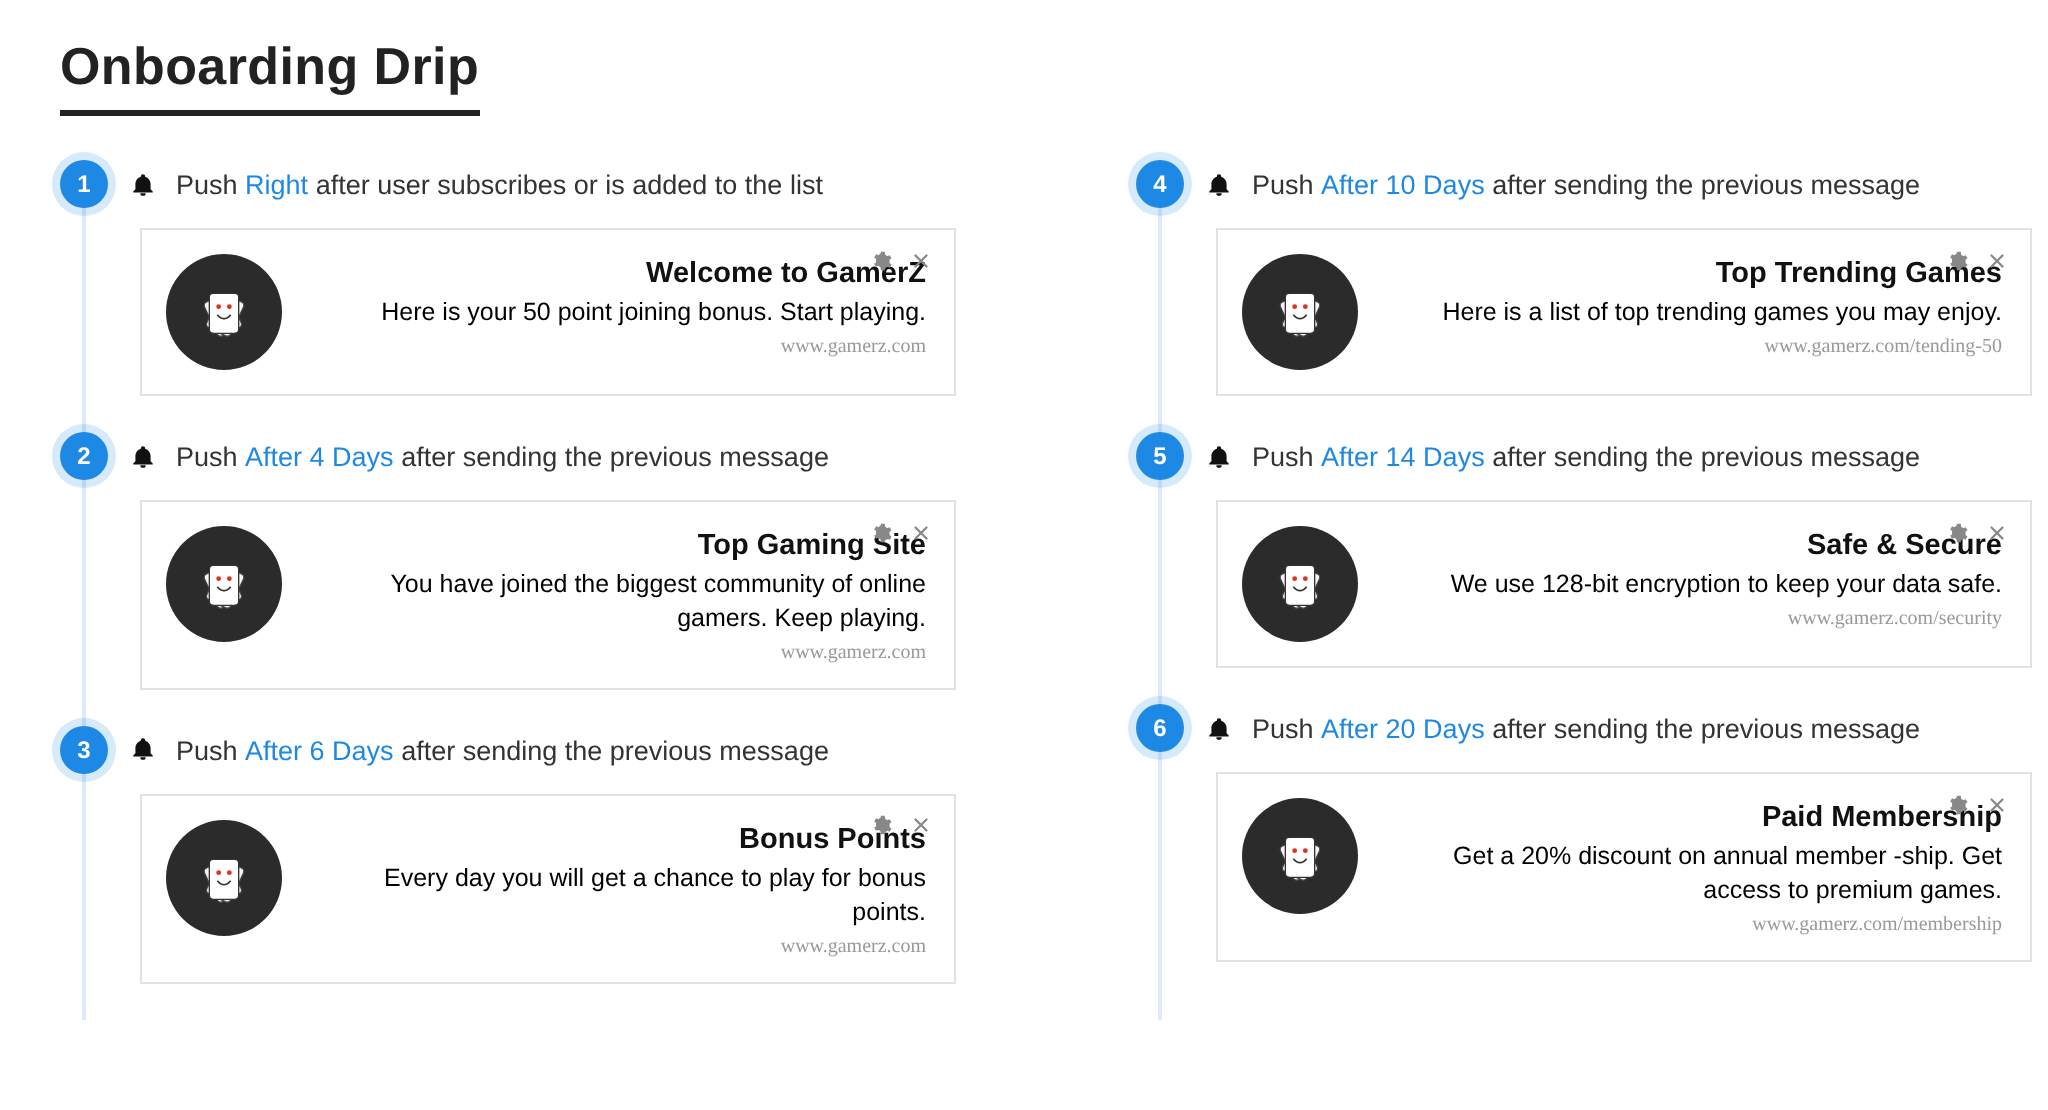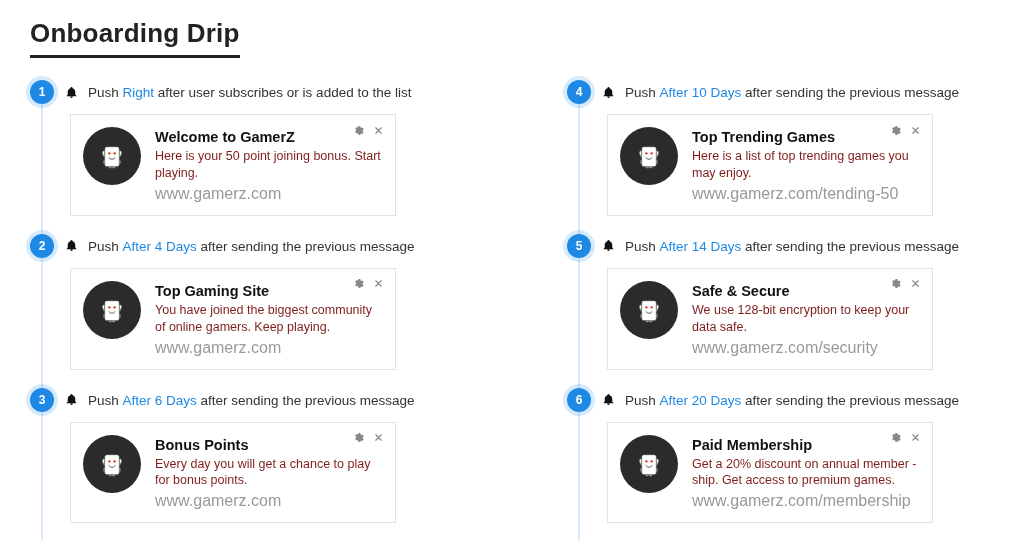--- a/index.html
+++ b/index.html
@@ -70,27 +70,28 @@
     display: inline-flex;
     align-items: center;
     justify-content: center;
     flex-shrink: 0;
   }
   .bell-icon svg { width: 13px; height: 13px; fill: #111; }
   .hdr-text .link { color: #1e88e5; }
   .hdr-text span { vertical-align: middle; }
   .card {
     margin-left: 40px;
-    width: 326px;
+    width: 408px;
     border: 1px solid #e2e2e2;
     background: #fff;
     padding: 12px 14px 12px 12px;
     display: flex;
     gap: 14px;
     position: relative;
+    text-align: right;
   }
   .avatar {
     width: 58px;
     height: 58px;
     border-radius: 50%;
     background: #2b2b2b;
     display: flex;
     align-items: center;
     justify-content: center;
     flex-shrink: 0;
@@ -98,27 +99,28 @@
   .avatar svg { width: 40px; height: 40px; }
   .card-body { flex: 1; padding-top: 2px; }
   .card-title {
     font-size: 14.5px;
     font-weight: 700;
     color: #111;
     margin-bottom: 3px;
   }
   .card-desc {
     font-size: 12.5px;
-    color: #7f1d1d;
+    color: #000000;
     line-height: 1.35;
     margin-bottom: 3px;
   }
   .card-url {
-    font-size: 16px;
+    font-size: 10px;
     color: #999;
+    font-family: Liberation Serif, serif;
   }
   .card-actions {
     position: absolute;
     top: 8px;
     right: 10px;
     display: flex;
     gap: 6px;
   }
   .icon-btn {
     width: 14px;

